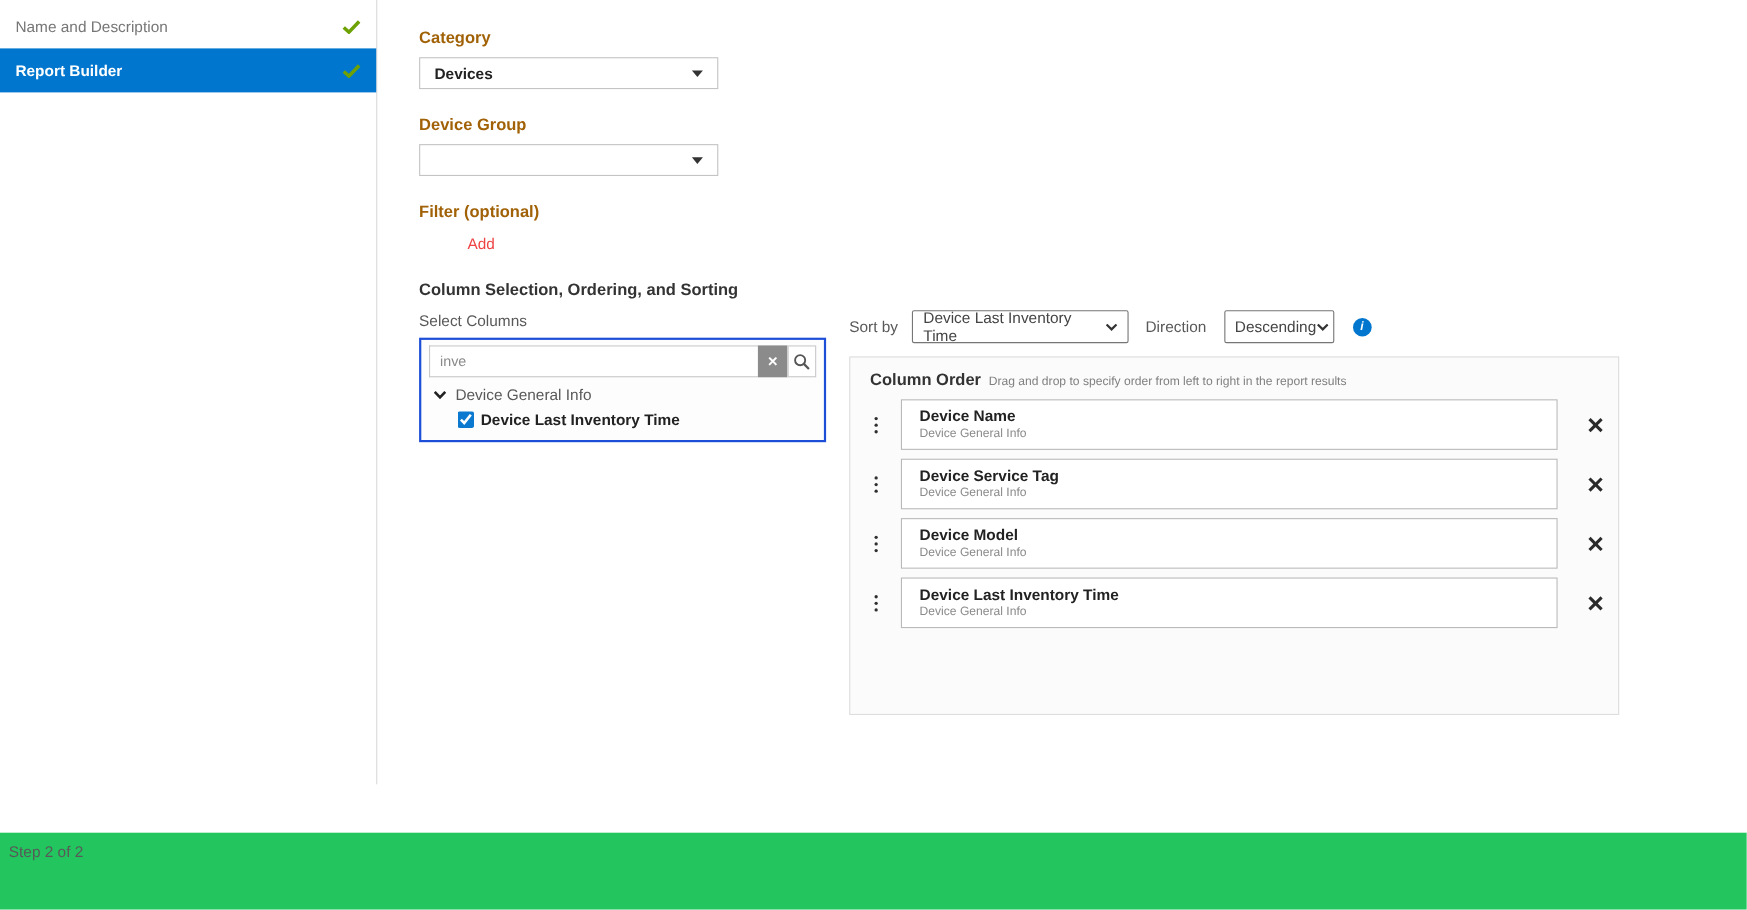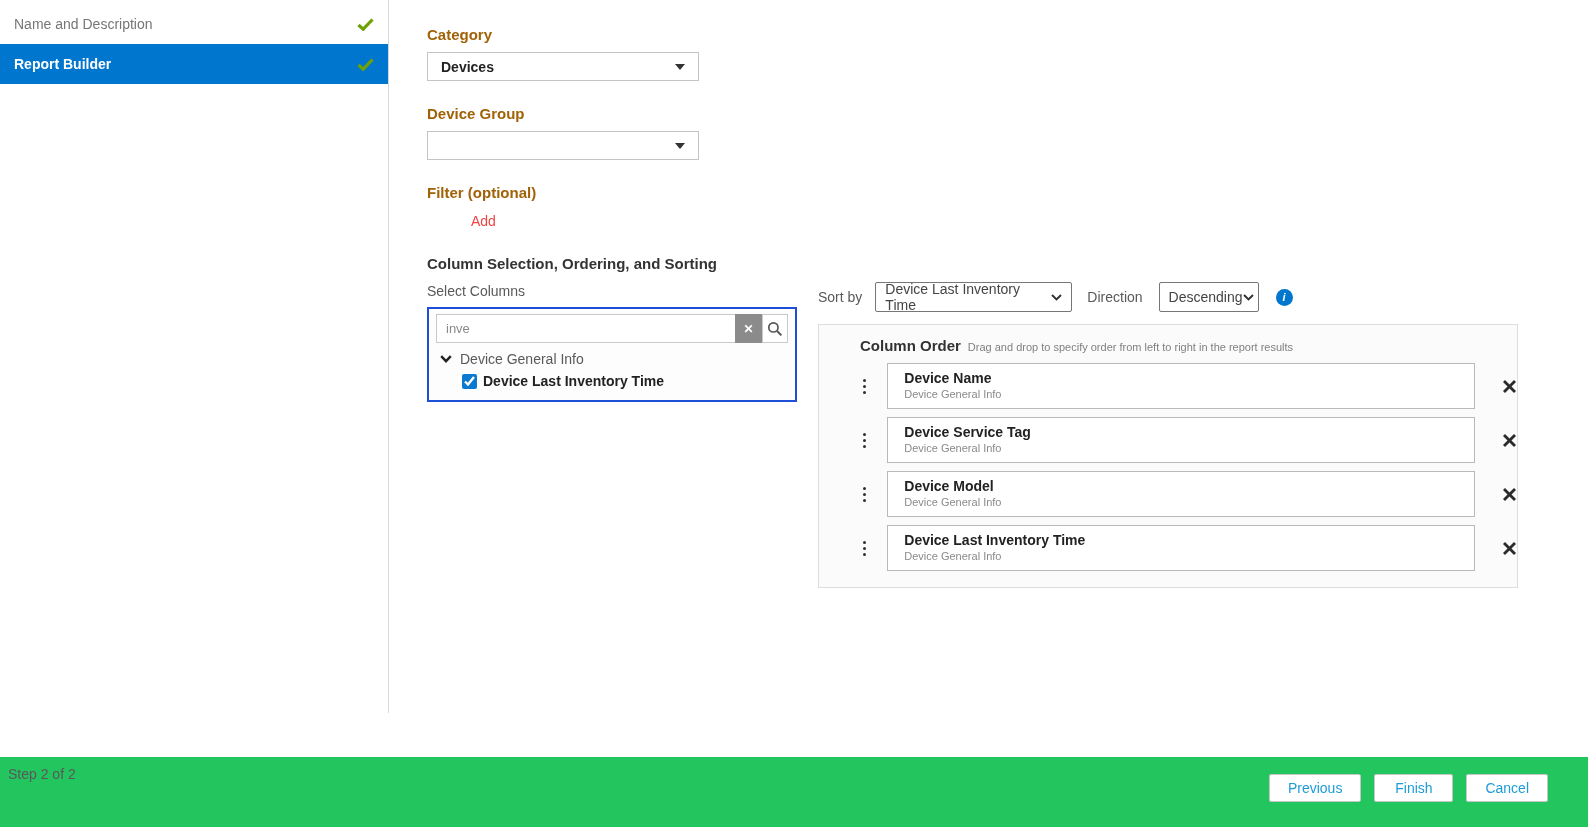--- a/index.html
+++ b/index.html
@@ -11,21 +11,21 @@
   .header { height:44px; display:flex; align-items:center; padding-left:10px;
     border-bottom:1px solid #e3e3e3; }
   .header-title { font-size:16px; color:#4c4c4c; margin-left:9px; }
   .header-icons { margin-left:auto; margin-right:40px; display:flex; align-items:center; gap:11px; }
   .help-icon { width:17px; height:17px; border-radius:50%; background:#0076CE; color:#fff;
     font-size:12px; font-weight:bold; display:flex; align-items:center; justify-content:center; cursor:pointer; }
   .close-icon { cursor:pointer; display:flex; }
 
   
   .body-row { display:flex; height:713px; }
-  .sidebar { width:389px; border-right:1px solid #d9d9d9; padding-top:4px; }
+  .sidebar { width:343px; border-right:1px solid #d9d9d9; padding-top:4px; }
   .step-item { height:40px; display:flex; align-items:center; padding:0 14px; cursor:pointer; }
   .step-item .step-label { font-size:14px; color:#767676; }
   .step-item .step-check { margin-left:auto; display:flex; }
   .step-item.selected { background:#0076CE; }
   .step-item.selected .step-label { color:#fff; font-weight:bold; }
 
   .main { flex:1; position:relative; }
 
   
   .form-col { position:absolute; left:38px; top:0; width:372px; }
@@ -64,22 +64,22 @@
     display:flex; align-items:center; padding:0 9px; font-size:14px; color:#444; cursor:pointer; }
   .sel-sortby { width:197px; margin-left:13px; }
   .direction-label { margin-left:15px; }
   .sel-direction { width:100px; margin-left:16px; }
   .sel-chevron { margin-left:auto; display:flex; }
   .info-icon { width:17px; height:17px; margin-left:17px; border-radius:50%; background:#0076CE;
     color:#fff; font-size:11px; font-weight:bold; font-style:italic; display:flex;
     align-items:center; justify-content:center; cursor:pointer; }
 
   
-  .order-panel { position:absolute; left:429px; top:324px; width:700px; height:264px;
-    border:1px solid #ddd; background:#fbfbfb;padding-left:23px; }
+  .order-panel { position:absolute; left:429px; top:324px; width:700px; height:326px;
+    border:1px solid #ddd; background:#fbfbfb; }
   .order-header { padding:12px 18px 0 18px; display:flex; align-items:baseline; }
   .order-title { font-size:15px; font-weight:bold; color:#333; }
   .order-hint { font-size:11px; color:#808080; margin-left:7px; }
   .order-list { margin-top:9px; }
   .order-row { display:flex; align-items:center; margin-bottom:8px; }
   .drag-handle { width:46px; display:flex; flex-direction:column; align-items:center; gap:3px; cursor:grab; }
   .drag-handle i { width:3px; height:3px; border-radius:50%; background:#2f2f2f; }
   .order-card { width:597px; height:46px; background:#fff; border:1px solid #b9b9b9;
     padding:6px 0 0 16px; cursor:grab; }
   .card-title { font-size:14px; font-weight:bold; color:#222; line-height:17px; }
@@ -270,20 +270,15 @@
           </div>
 
         </div>
       </div>
 
     </div>
   </div>
 
   <div class="footer">
     <span class="step-indicator">Step 2 of 2</span>
-    <div class="footer-buttons">
-      <button class="btn">Previous</button>
-      <button class="btn">Finish</button>
-      <button class="btn">Cancel</button>
-    </div>
   </div>
 
 </div>
 
 </body></html>

